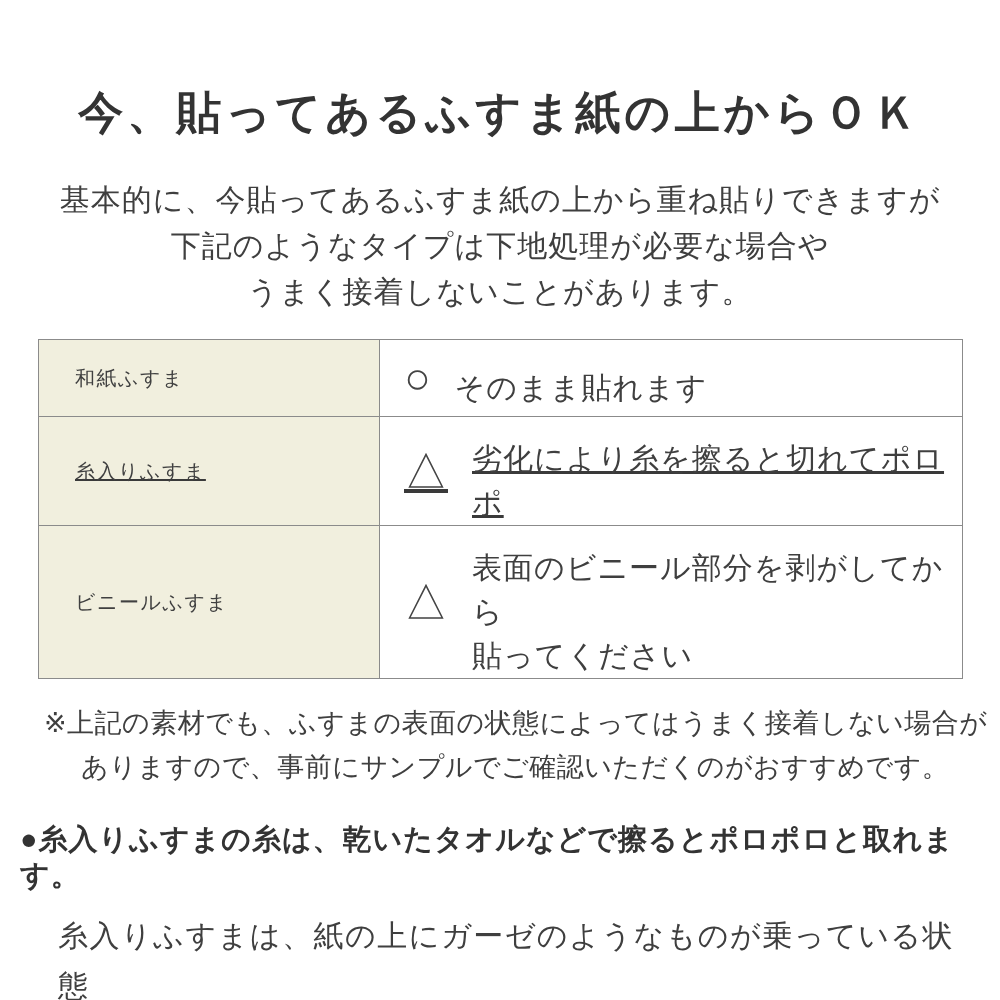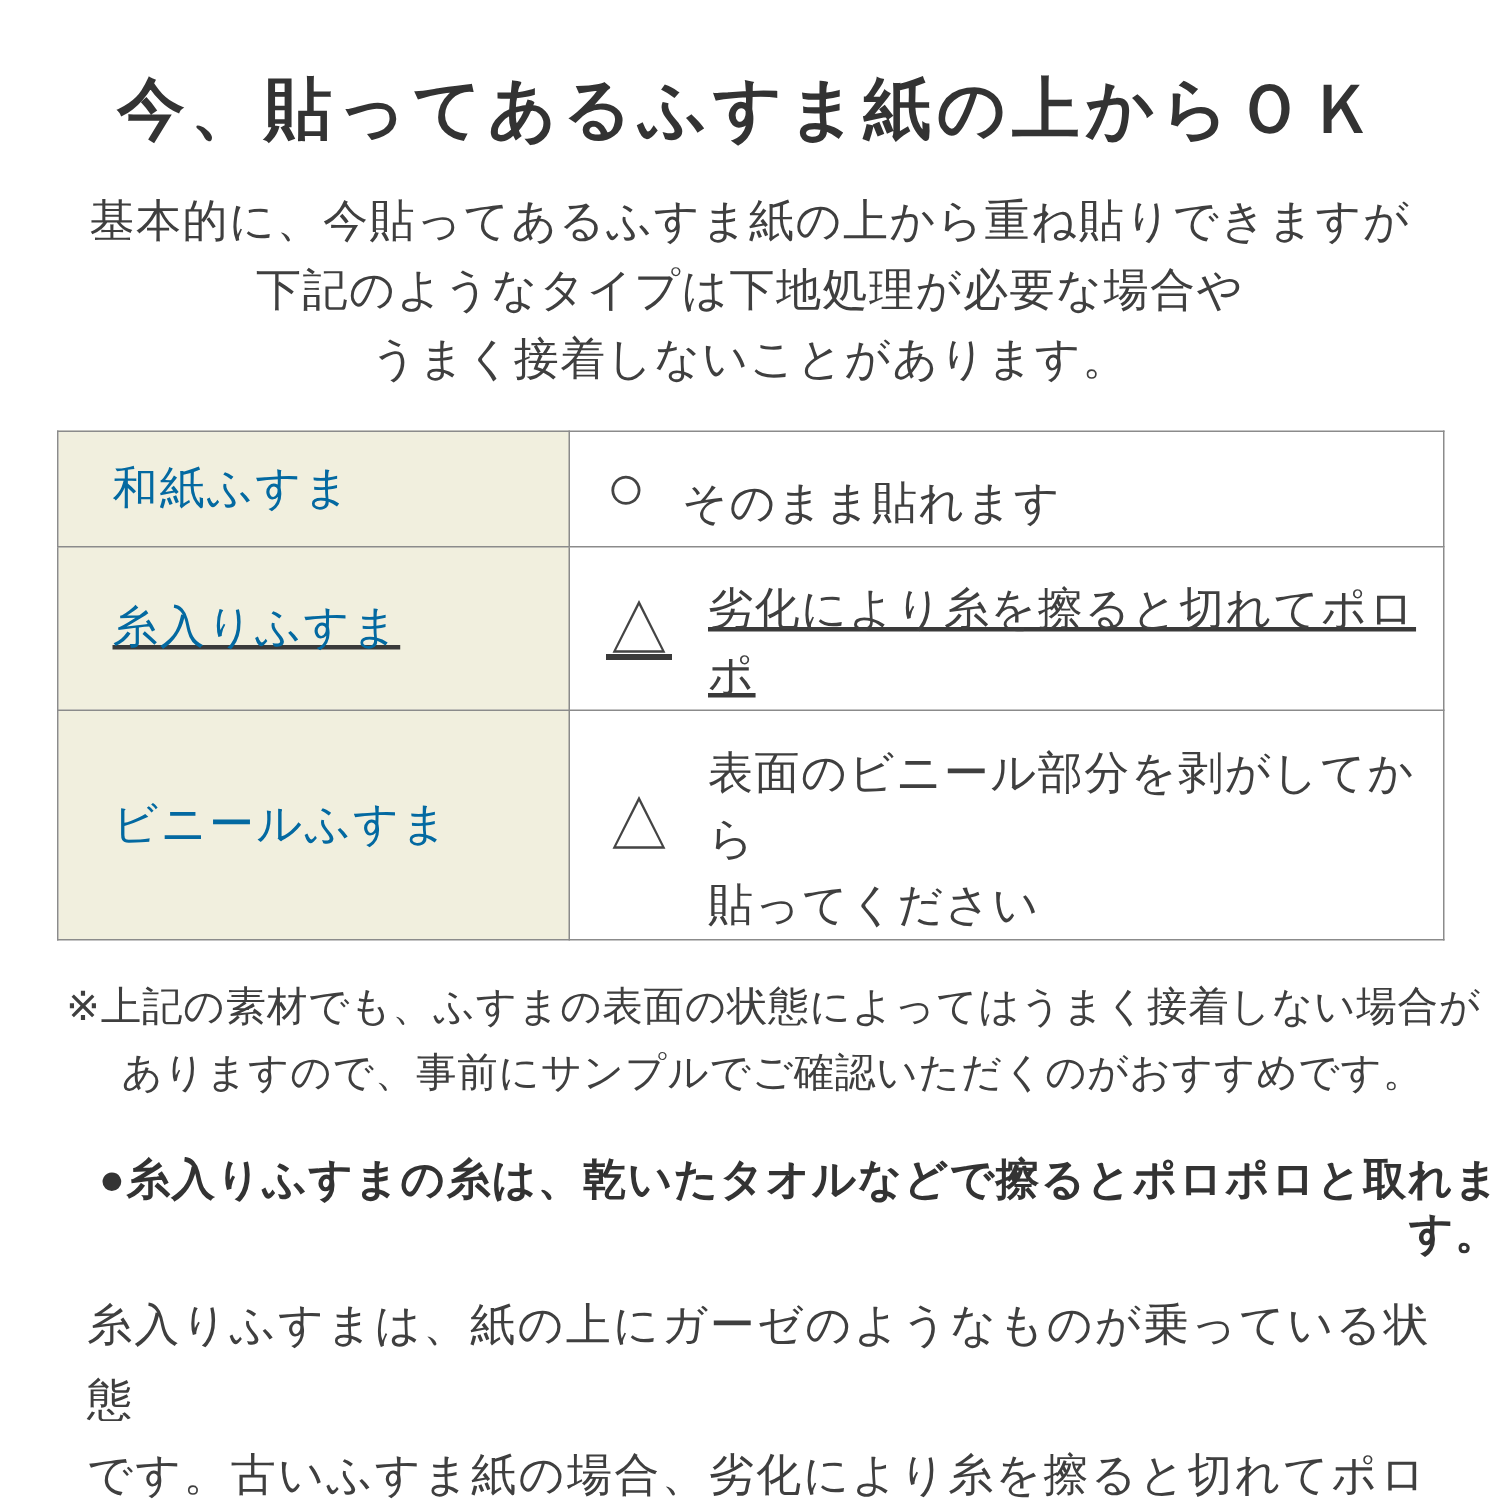--- a/index.html
+++ b/index.html
@@ -11,30 +11,30 @@
     position: relative;
     width: 1000px;
     height: 1000px;
     background: #ffffff;
     font-family: "Liberation Sans", "DejaVu Sans", sans-serif;
     color: #3a3a3a;
     overflow: hidden;
   }
   .title {
     margin: 0;
-    padding-top: 44px;
+    padding-top: 84px;
     text-align: center;
     font-size: 45px;
     font-weight: 700;
     letter-spacing: 4px;
     color: #333333;
     line-height: 1.3;
   }
   .intro {
-    margin: 22px 0 0 0;
+    margin: 34px 0 0 0;
     text-align: center;
     font-size: 30px;
     letter-spacing: 1px;
     line-height: 46px;
     white-space: pre-line;
     color: #3f3f3f;
   }
   table.fusuma-table {
     border-collapse: collapse;
     table-layout: fixed;
@@ -42,25 +42,25 @@
     margin: 24px 0 0 38px;
   }
   table.fusuma-table td {
     border: 1px solid #8b8b8b;
     vertical-align: middle;
   }
   td.type-cell {
     background: #f1efde;
     width: 304px;
     padding: 0 0 0 36px;
-    font-size: 30px;
+    font-size: 20px;
     letter-spacing: 1.5px;
     line-height: 44px;
     white-space: pre-line;
-    color: #0369a1;
+    color: #404040;
   }
   td.value-cell {
     padding: 0 10px 0 24px;
   }
   .value-wrap {
     display: flex;
     align-items: center;
     gap: 24px;
   }
   .symbol {
@@ -96,21 +96,20 @@
     text-indent: -37px;
     color: #3f3f3f;
   }
   .thread-heading {
     margin: 32px 0 0 20px;
     font-size: 29px;
     font-weight: 700;
     letter-spacing: 1px;
     line-height: 1.25;
     color: #333333;
-    text-align: right;
   }
   .thread-body {
     margin: 18px 0 0 58px;
     width: 912px;
     font-size: 30px;
     letter-spacing: 1.5px;
     line-height: 50px;
     white-space: pre-line;
     color: #3f3f3f;
   }

